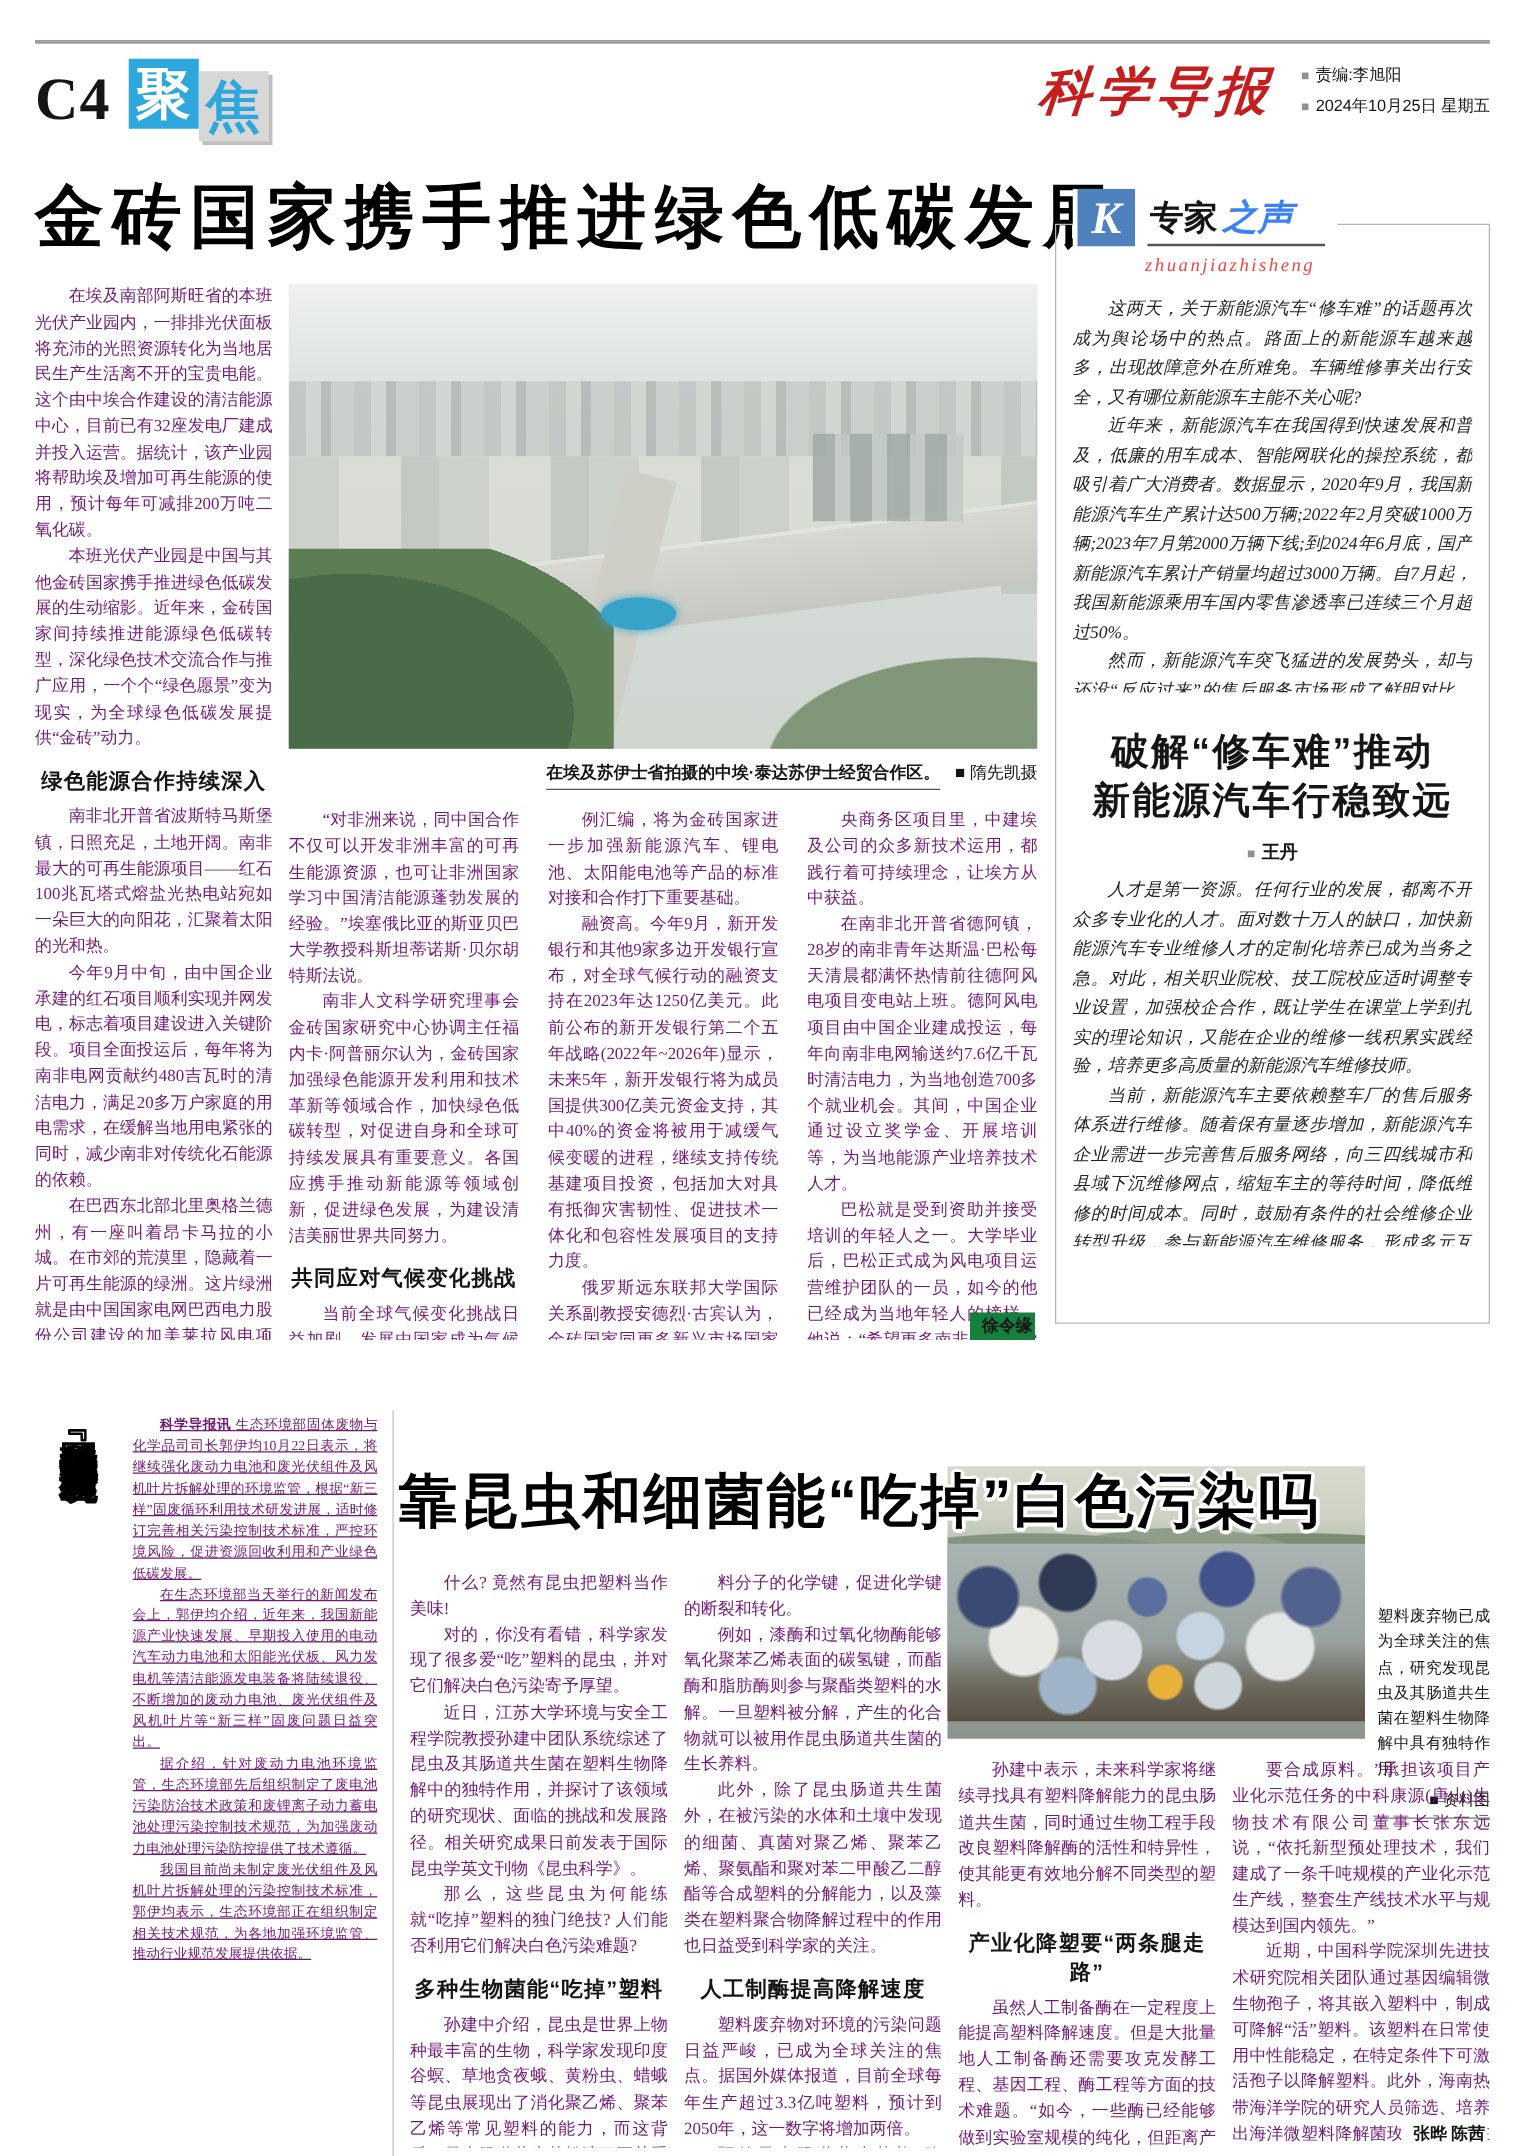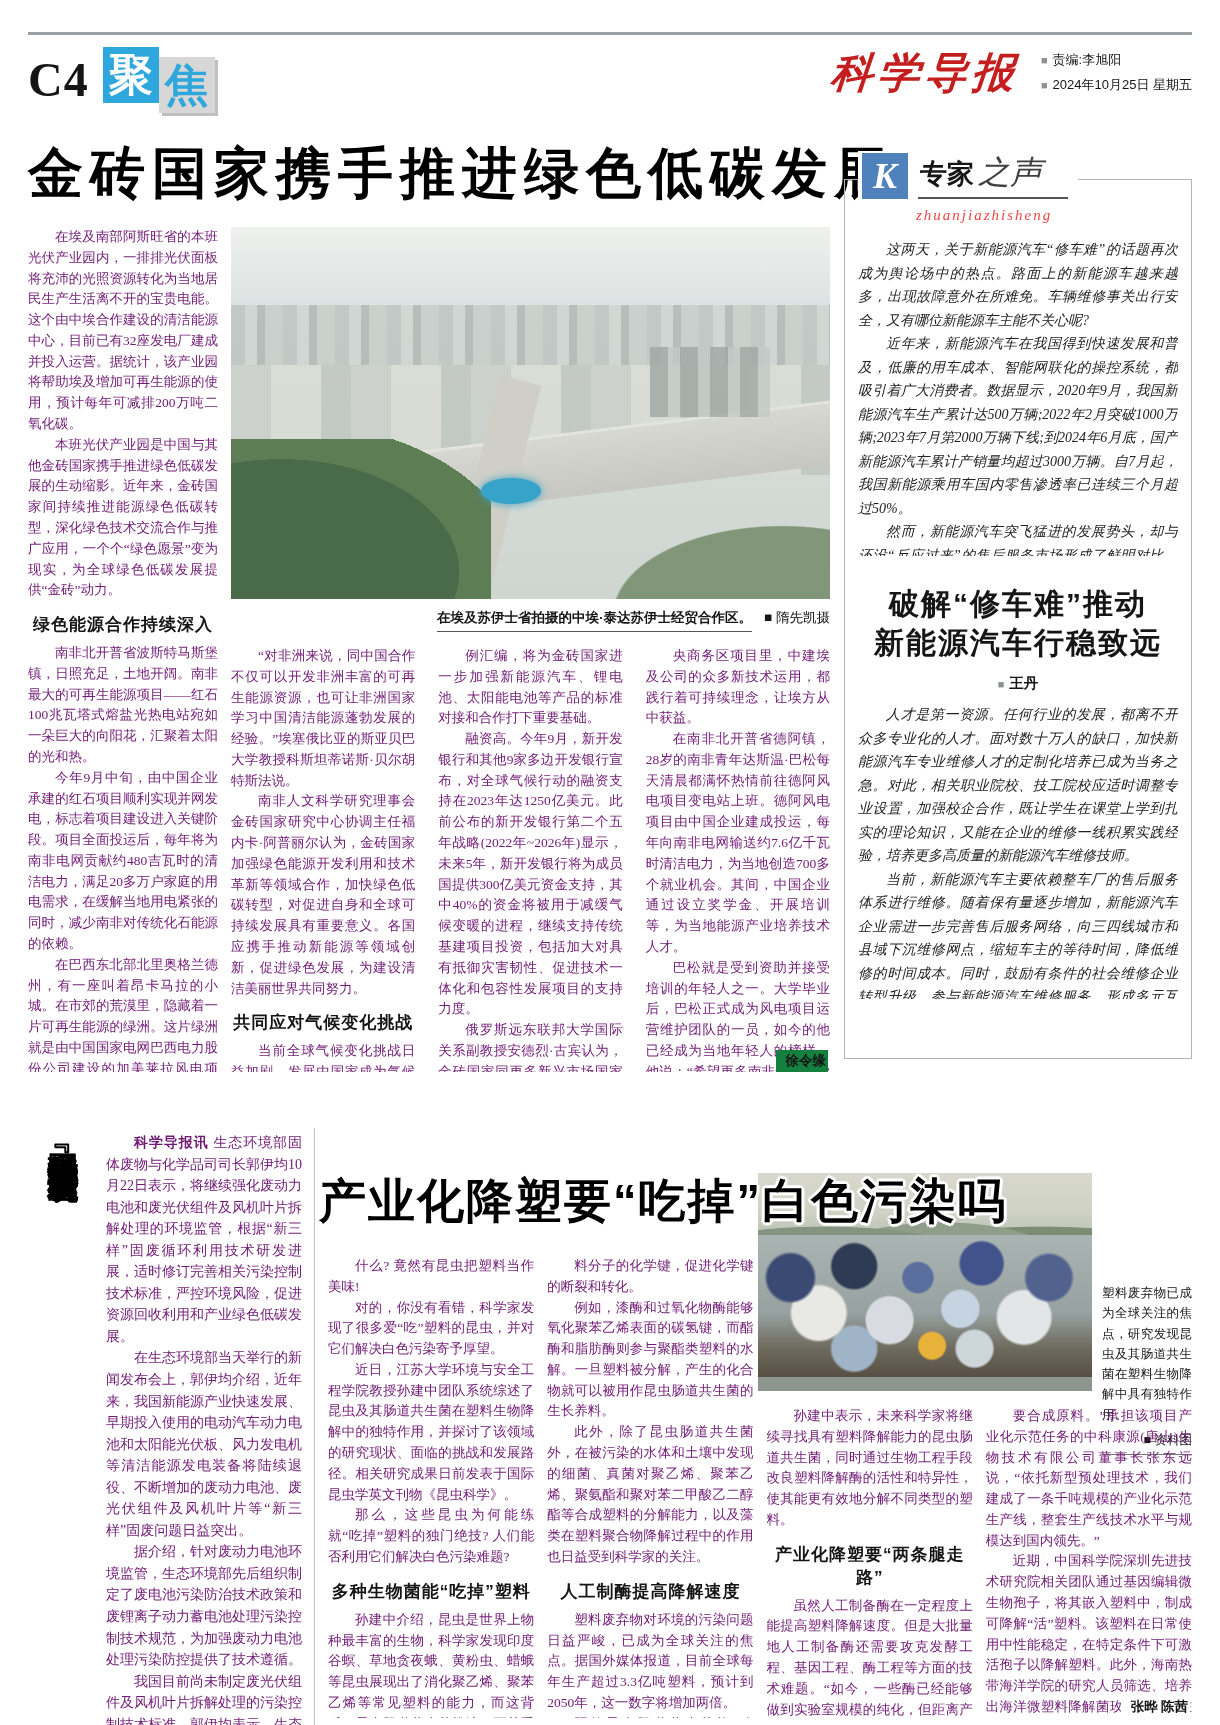--- a/index.html
+++ b/index.html
@@ -56,35 +56,35 @@
   .author-main { position:absolute; right:2px; bottom:0; font-weight:bold; font-size:13.5px; background:#15803d; padding:2px 2px 2px 10px; }
   
   .sidebar { width:348px; margin-left:14px; margin-top:22px; height:908px; position:relative; }
   .sb-box { position:absolute; left:0; top:28px; right:0; bottom:0; border:1px solid #b5b5b5; }
   .sb-inner { position:absolute; left:14px; top:0; right:14px; bottom:8px; overflow:hidden; background:transparent; }
   .sb-logo { display:flex; align-items:flex-end; background:#ffffff; padding:0 10px 6px 4px; width:max-content; }
   .kblock { width:46px; height:46px; background:#4f81bd; color:#fff; font-family:"Liberation Serif",serif;
             font-size:36px; font-weight:bold; font-style:italic; display:flex; align-items:center; justify-content:center; }
   .sb-title-wrap { margin-left:10px; border-bottom:2px solid #555; padding:0 26px 2px 2px; }
   .sb-title-black { font-family:"Liberation Sans",sans-serif; font-weight:900; font-size:27px; }
-  .sb-title-blue { color:#404040; font-size:32px; font-weight:normal; font-style:italic; font-family:"Liberation Serif",serif; }
+  .sb-title-blue { color:#3b82f6; font-size:28px; font-weight:bold; font-style:italic; font-family:"Liberation Serif",serif; }
   .sb-pinyin { font-style:italic; color:#ef4444; font-size:15px; letter-spacing:2px; margin-left:58px; margin-top:2px; font-family:"Liberation Serif",serif; }
   .kai { font-style:italic; font-size:14px; line-height:1.68; text-align:justify; text-indent:2em; color:#222; }
   .sb-intro { margin-top:14px; height:318px; overflow:hidden; }
   .sb-headline { font-family:"Liberation Sans",sans-serif; font-weight:900; font-size:30px; text-align:center;
                  line-height:1.3; letter-spacing:2px; margin-top:28px; }
   .sb-byline { text-align:center; margin:12px 0 10px; font-size:14.5px; font-weight:bold; }
   .sb-body { height:296px; overflow:hidden; }
   
   .bottom { display:flex; margin-top:56px; height:600px; }
   .vhead { width:70px; }
   .vhead-text { writing-mode:vertical-rl; text-orientation:upright; font-family:"Liberation Sans","DejaVu Sans",sans-serif;
      font-weight:900; font-size:31px; line-height:1.0; letter-spacing:1px; height:100%; margin:0 auto; color:#000; }
   .bleft { width:196px; margin-left:8px; position:relative; overflow:hidden; padding-top:4px; }
-  .bleft .para { font-size:14px; }
+  .bleft .para { font-size:11px;text-decoration:underline; }
   .bmain { flex:1; margin-left:12px; border-left:1px solid #c3c3c3; padding-left:13px; position:relative; }
   .bheadline { position:absolute; left:4px; top:42px; z-index:6; font-family:"Liberation Sans","DejaVu Sans",sans-serif;
      font-weight:900; font-size:47px; letter-spacing:2px; white-space:nowrap; color:#000;
      text-shadow:-2px -2px 0 #fff,2px -2px 0 #fff,-2px 2px 0 #fff,2px 2px 0 #fff,-3px 0 0 #fff,3px 0 0 #fff,0 3px 0 #fff,0 -3px 0 #fff; }
   .photo2 { position:absolute; left:443px; top:45px; width:334px; height:218px; z-index:2; overflow:hidden;
      background:linear-gradient(180deg,#d8d9cc 0%,#cfd2c4 18%,#b7c0b2 30%,#9aa79b 38%,#8b958d 100%); }
   .p2trees { position:absolute; left:0; top:28px; right:0; height:60px;
      background:radial-gradient(ellipse at 20% 100%,#7d8f7a 0 40%,transparent 41%),radial-gradient(ellipse at 55% 100%,#8a9a84 0 45%,transparent 46%),radial-gradient(ellipse at 85% 100%,#75876f 0 40%,transparent 41%); opacity:.9; }
   .p2pile { position:absolute; left:-10px; top:62px; right:-10px; bottom:14px;
      background:
@@ -219,21 +219,21 @@
     <div class="bleft">
       <div>
           <p class="para"><b class="lead">科学导报讯  </b>生态环境部固体废物与化学品司司长郭伊均10月22日表示，将继续强化废动力电池和废光伏组件及风机叶片拆解处理的环境监管，根据“新三样”固废循环利用技术研发进展，适时修订完善相关污染控制技术标准，严控环境风险，促进资源回收利用和产业绿色低碳发展。</p>
           <p class="para">在生态环境部当天举行的新闻发布会上，郭伊均介绍，近年来，我国新能源产业快速发展、早期投入使用的电动汽车动力电池和太阳能光伏板、风力发电机等清洁能源发电装备将陆续退役、不断增加的废动力电池、废光伏组件及风机叶片等“新三样”固废问题日益突出。</p>
           <p class="para">据介绍，针对废动力电池环境监管，生态环境部先后组织制定了废电池污染防治技术政策和废锂离子动力蓄电池处理污染控制技术规范，为加强废动力电池处理污染防控提供了技术遵循。</p>
           <p class="para">我国目前尚未制定废光伏组件及风机叶片拆解处理的污染控制技术标准，郭伊均表示，生态环境部正在组织制定相关技术规范，为各地加强环境监管、推动行业规范发展提供依据。</p>
         </div>
 
     </div>
     <div class="bmain">
-      <div class="bheadline">产业化降塑要“吃掉”白色污染吗</div>
+      <div class="bheadline">靠昆虫和细菌能“吃掉”白色污染吗</div>
       <div class="photo2">
         <div class="p2trees"></div>
         <div class="p2pile"></div>
       </div>
       <div class="cap2">
         <span>塑料废弃物已成为全球关注的焦点，研究发现昆虫及其肠道共生菌在塑料生物降解中具有独特作用。</span>
         <span class="credit">■  资料图</span>
       </div>
       <div class="bcols">
         <div class="bcol">

